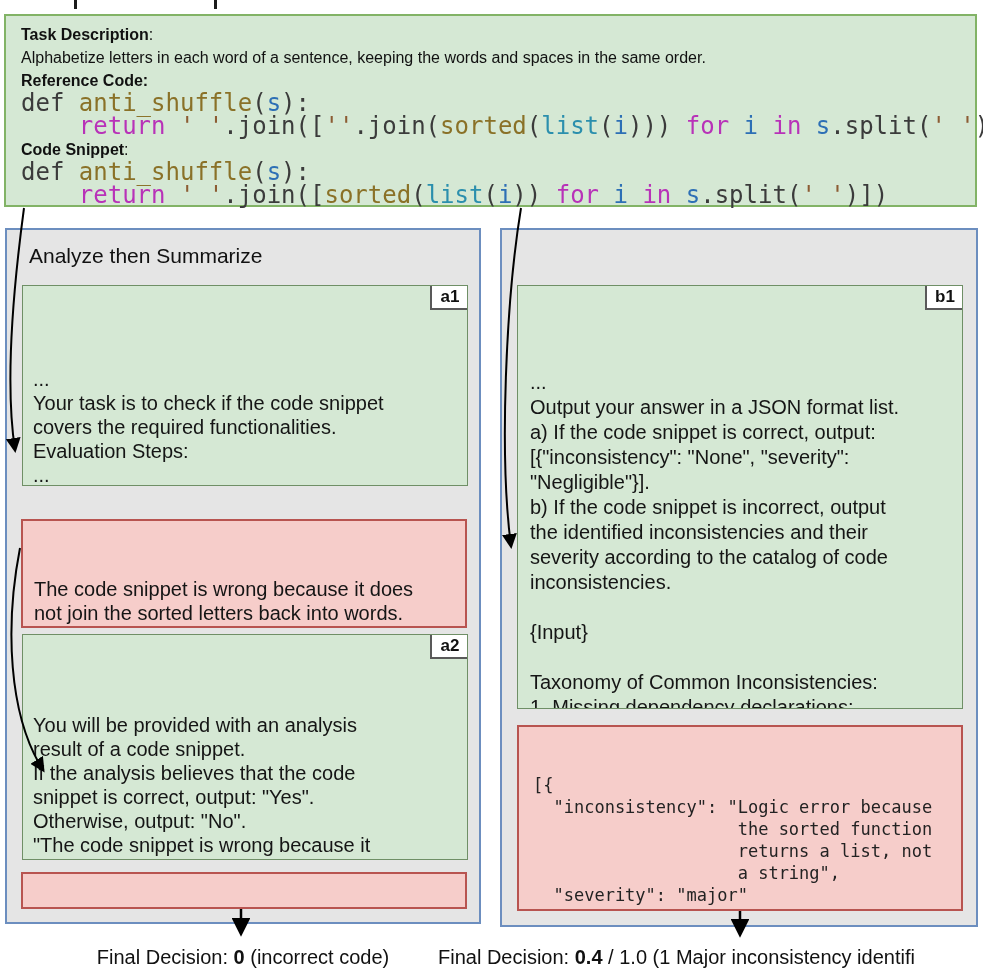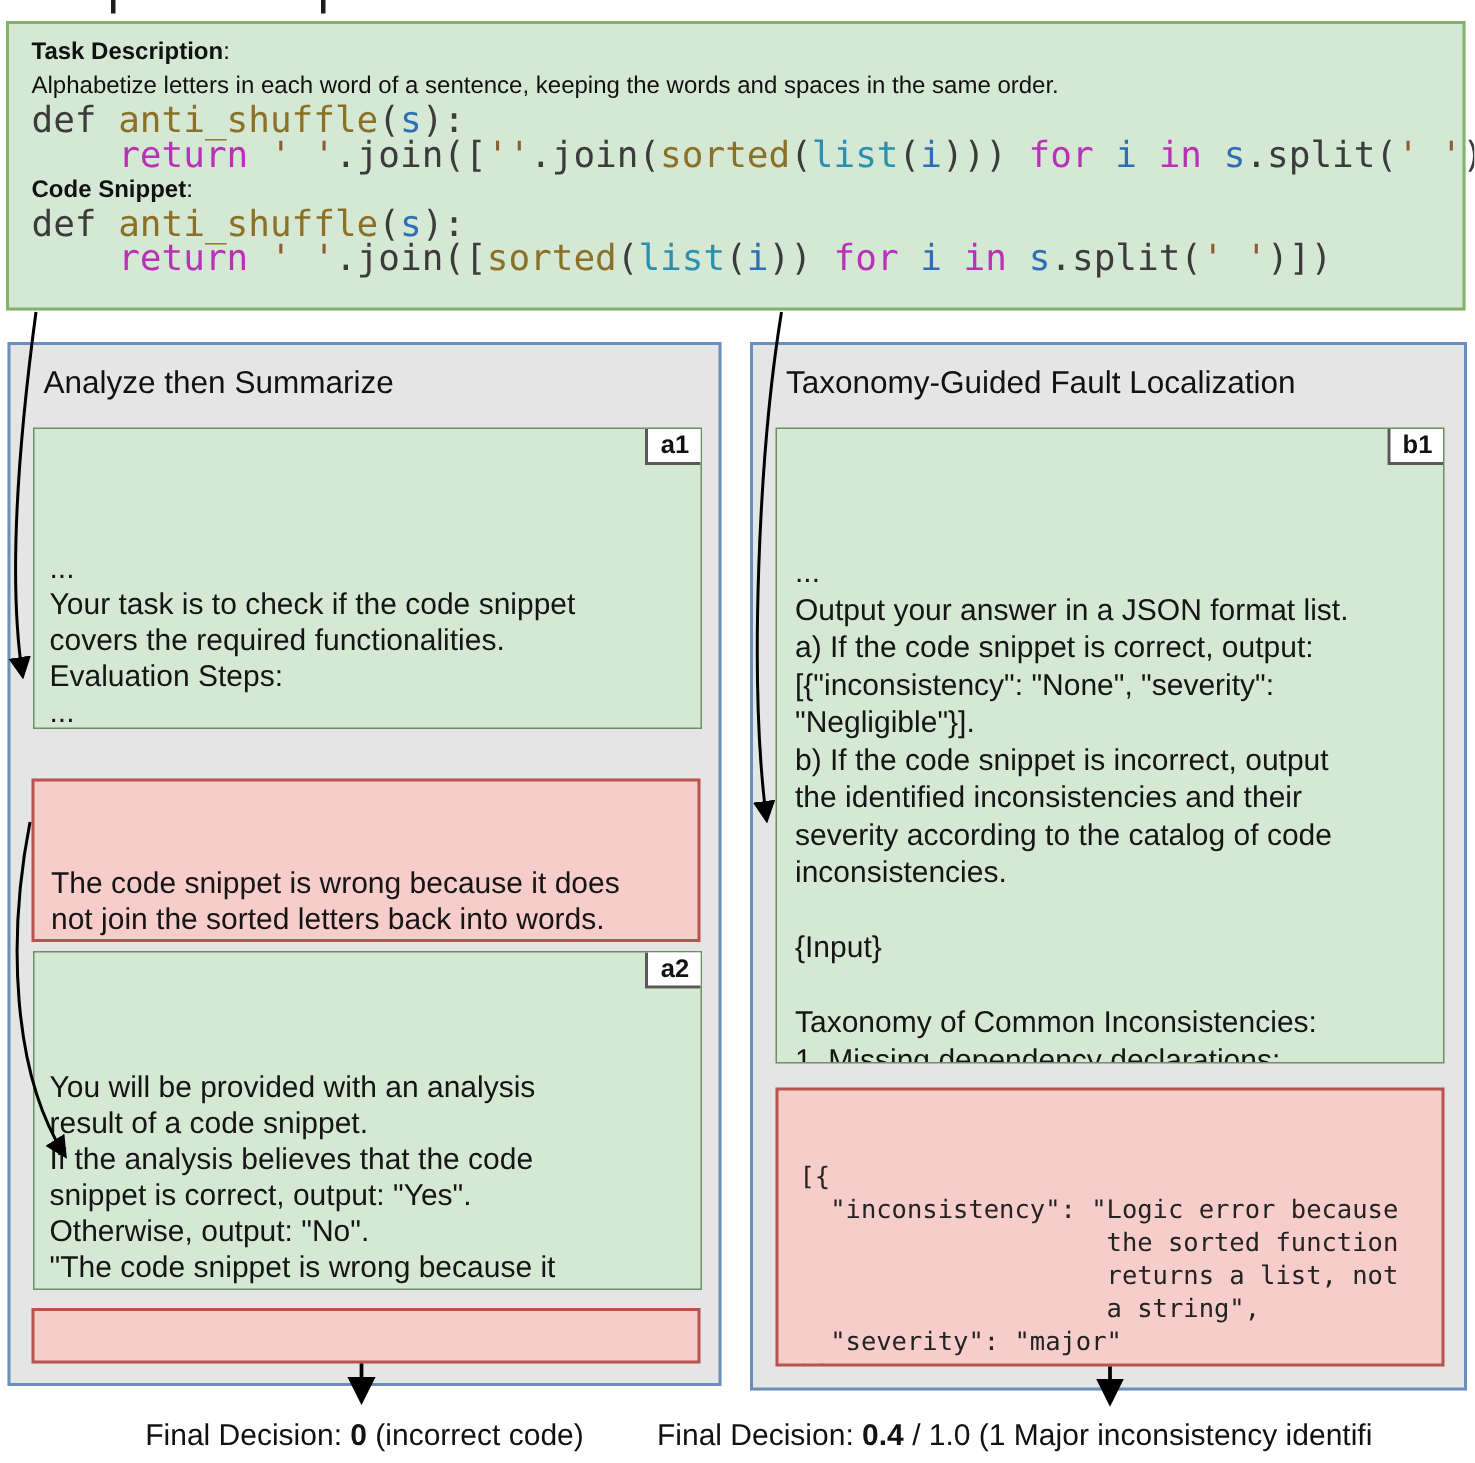--- a/index.html
+++ b/index.html
@@ -65,20 +65,21 @@
 <body>
 
 <div id="canvas">
 
   <div class="tick" style="left:74px;"></div>
   <div class="tick" style="left:214px;"></div>
 
   <div class="topbox">
     <div class="tline"><span class="blbl">Task Description</span><span>:</span></div>
     <div class="tline"><span>Alphabetize letters in each word of a sentence, keeping the words and spaces in the same order.</span></div>
+    <div class="tline"><span class="blbl">Reference Code:</span></div>
     <div class="tline code"><span class="tk-p">def </span><span class="tk-fn">anti_shuffle</span><span class="tk-p">(</span><span class="tk-v">s</span><span class="tk-p">):</span></div>
     <div class="tline code"><span class="tk-p">    </span><span class="tk-kw">return</span><span class="tk-p"> </span><span class="tk-str">' '</span><span class="tk-p">.join([</span><span class="tk-str">''</span><span class="tk-p">.join(</span><span class="tk-fn">sorted</span><span class="tk-p">(</span><span class="tk-cls">list</span><span class="tk-p">(</span><span class="tk-v">i</span><span class="tk-p">))) </span><span class="tk-kw">for</span><span class="tk-p"> </span><span class="tk-v">i</span><span class="tk-p"> </span><span class="tk-kw">in</span><span class="tk-p"> </span><span class="tk-v">s</span><span class="tk-p">.split(</span><span class="tk-str">' '</span><span class="tk-p">)])</span></div>
     <div class="tline"><span class="blbl">Code Snippet</span><span>:</span></div>
     <div class="tline code"><span class="tk-p">def </span><span class="tk-fn">anti_shuffle</span><span class="tk-p">(</span><span class="tk-v">s</span><span class="tk-p">):</span></div>
     <div class="tline code"><span class="tk-p">    </span><span class="tk-kw">return</span><span class="tk-p"> </span><span class="tk-str">' '</span><span class="tk-p">.join([</span><span class="tk-fn">sorted</span><span class="tk-p">(</span><span class="tk-cls">list</span><span class="tk-p">(</span><span class="tk-v">i</span><span class="tk-p">)) </span><span class="tk-kw">for</span><span class="tk-p"> </span><span class="tk-v">i</span><span class="tk-p"> </span><span class="tk-kw">in</span><span class="tk-p"> </span><span class="tk-v">s</span><span class="tk-p">.split(</span><span class="tk-str">' '</span><span class="tk-p">)])</span></div>
   </div>
 
   <div class="panel" id="panel-left">
     <div class="panel-title">Analyze then Summarize</div>
 
@@ -112,21 +113,20 @@
 words. It returns a list of sorted characters
 for each word instead of a string."</div>
     </div>
 
     <div class="rbox" style="left:14px;top:642px;width:446px;height:37px;padding:0 6px 0 11px;font-size:20px;line-height:34px;">
       
     </div>
   </div>
 
   <div class="panel" id="panel-right">
-    <div class="panel-title">Taxonomy-Guided Fault Localization</div>
 
     <div class="gbox body20r" style="left:15px;top:55px;width:446px;height:424px;padding:9px 4px 0 12px;">
       <div class="tag">b1</div>
       <div>...
 Output your answer in a JSON format list.
 a) If the code snippet is correct, output:
 [{"inconsistency": "None", "severity":
 "Negligible"}].
 b) If the code snippet is incorrect, output
 the identified inconsistencies and their

